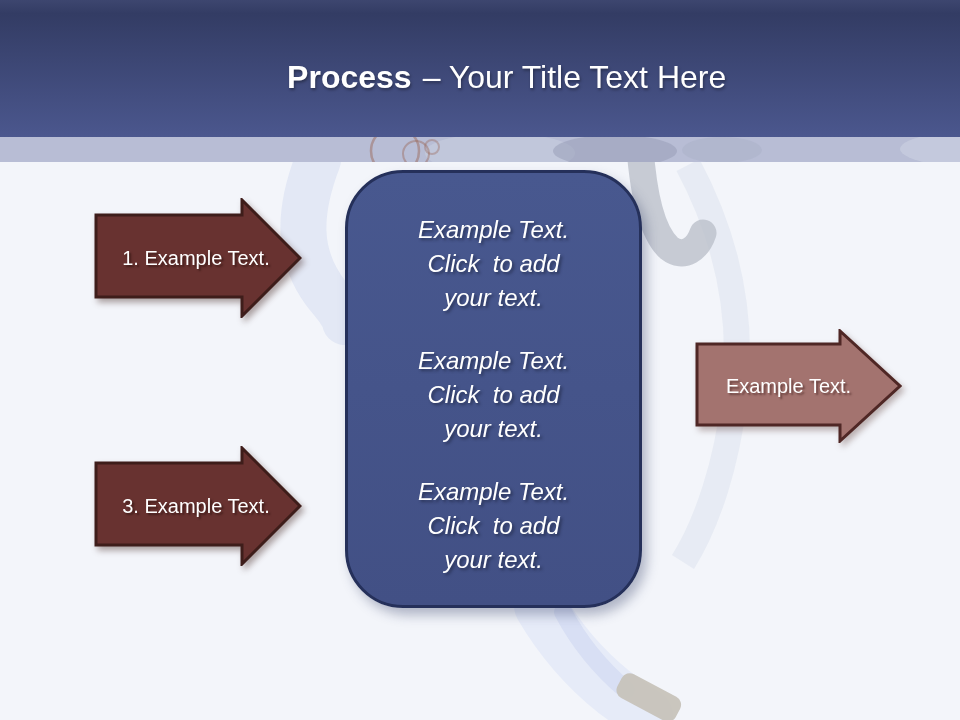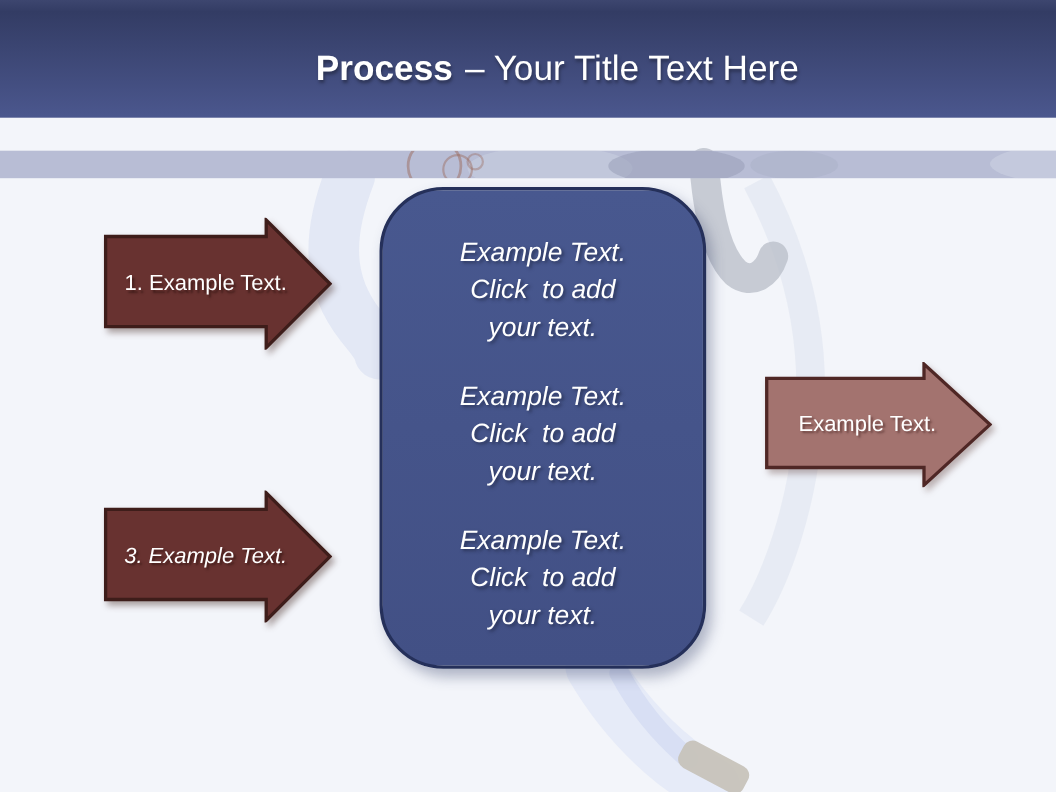--- a/index.html
+++ b/index.html
@@ -9,21 +9,21 @@
     background:#f3f5fa;
     overflow:hidden;
     font-family:"Liberation Sans", sans-serif;
   }
 
   
   .bg-art{position:absolute;left:0;top:0;width:960px;height:720px;z-index:1;}
 
   
   .header{
-    position:absolute;left:0;top:0;width:960px;height:107px;
+    position:absolute;left:0;top:0;width:960px;height:137px;
     background:linear-gradient(180deg,#3d466f 0%,#333c64 10%,#4b578e 100%);
     z-index:10;
     display:flex;align-items:center;justify-content:center;
   }
   .title{
     color:#ffffff;font-size:32px;line-height:36px;
     text-shadow:1px 2px 3px rgba(0,0,0,0.35);
     white-space:pre;
     padding-top:16px;
   }
@@ -31,33 +31,33 @@
   .title .rest{font-weight:normal;margin-left:11px;}
 
   
   .band{
     position:absolute;left:0;top:137px;width:960px;height:25px;
     background:#b8bdd5;
     z-index:2;overflow:hidden;
   }
 
   
-  .step-arrow{position:absolute;left:94px;width:208px;height:120px;z-index:20;}
+  .step-arrow{position:absolute;left:94px;width:208px;height:120px;z-index:20;padding-left:18px;}
   .step-arrow svg{position:absolute;left:0;top:0;
     filter:drop-shadow(3px 4px 3px rgba(60,30,25,0.40));}
   .step-arrow .label{
     position:absolute;left:0;top:0;width:100%;height:100%;
     display:flex;align-items:center;justify-content:center;
     padding:0 30px 0 8px;box-sizing:border-box;
     color:#ffffff;font-size:20px;white-space:pre;
     text-shadow:2px 2px 2px rgba(40,15,12,0.6);
   }
   .arrow1{top:198px;}
   .arrow2{top:322px;}
-  .arrow3{top:446px;font-style:italic;}
+  .arrow3{top:446px;}
 
   
   .output-arrow{position:absolute;left:695px;top:329px;width:207px;height:114px;z-index:20;}
   .output-arrow svg{position:absolute;left:0;top:0;
     filter:drop-shadow(3px 4px 3px rgba(80,45,40,0.35));}
   .output-arrow .label{
     position:absolute;left:0;top:0;width:100%;height:100%;
     display:flex;align-items:center;justify-content:center;
     padding:0 26px 0 6px;box-sizing:border-box;
     color:#ffffff;font-size:20px;white-space:pre;

